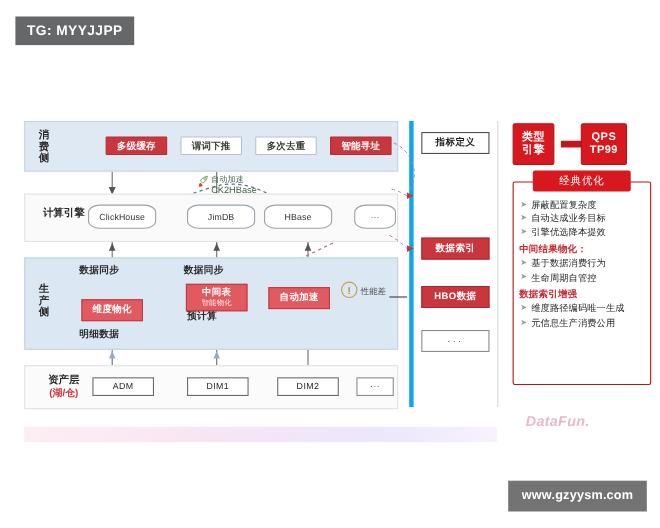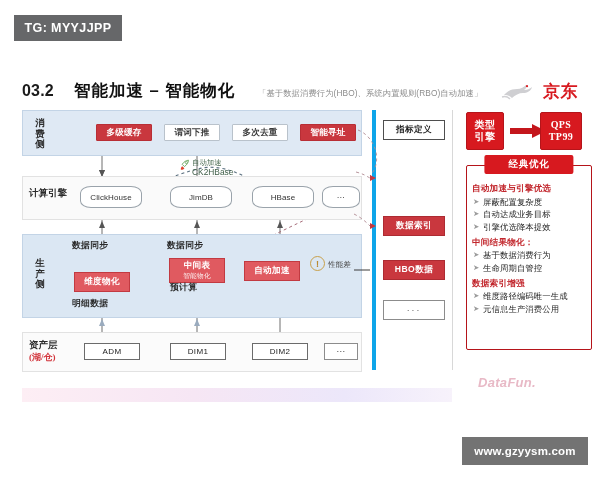--- a/index.html
+++ b/index.html
@@ -153,22 +153,21 @@
   }
   .band-label.vert { letter-spacing: 0; }
   .band-label-wide {
     position: absolute;
     left: 7px;
     font-size: 9.5px;
     font-weight: bold;
     color: #2b2b2b;
     line-height: 1.25;
     width: 58px;
-    text-align: left;
-    font-family: Liberation Serif, serif;
+    text-align: center;
   }
   .band-label-wide .sub { color: #d2333a; font-size: 9px; }
 
   
   .chip {
     position: absolute;
     height: 17px;
     box-sizing: border-box;
     display: flex;
     align-items: center;
@@ -375,21 +374,21 @@
     flex-direction: column;
     align-items: center;
     justify-content: center;
     font-size: 10px;
     font-weight: bold;
     line-height: 1.2;
     border-radius: 2px;
     letter-spacing: 0.4px;
   }
   .kpi-left { left: 0; top: 2px; width: 38px; height: 38px; }
-  .kpi-right { right: 10px; top: 2px; width: 42px; height: 38px; font-family: Liberation Serif, serif; }
+  .kpi-right { right: 22px; top: 2px; width: 42px; height: 38px; }
   .kpi-arrow {
     position: absolute;
     left: 44px;
     top: 14px;
     width: 36px;
     height: 14px;
   }
 
   .opt-card {
     position: absolute;
@@ -403,21 +402,21 @@
     border-radius: 2px;
   }
   .opt-title {
     position: absolute;
     left: 50%;
     transform: translateX(-50%);
     top: -11px;
     background: #d7191f;
     color: #ffffff;
     font-size: 9.5px;
-    font-weight: bold;
+    font-weight: normal;
     letter-spacing: 0.8px;
     padding: 3px 24px;
     border-radius: 2px;
     white-space: nowrap;
   }
   .opt-body {
     position: absolute;
     left: 5px;
     right: 3px;
     top: 13px;
@@ -488,33 +487,20 @@
 </style>
 </head>
 <body>
 
 <div class="tg-badge">
   <span>TG: MYYJJPP</span>
 </div>
 
 <div class="slide">
 
-  <div class="slide-header">
-    <div class="title-num">03.2</div>
-    <div class="title-main">智能加速 – 智能物化</div>
-    <div class="title-sub">「基于数据消费行为(HBO)、系统内置规则(RBO)自动加速」</div>
-    <div class="jd-logo">
-      <svg class="jd-dog" viewBox="0 0 34 20">
-        <path d="M4 13 C7 9, 12 7, 17 7 C21 7, 24 5, 26 3 C27 5, 26 7, 24 8 C27 8, 30 7, 32 5 C31 9, 27 11, 23 11 C19 11, 15 13, 12 16 C10 14, 7 13, 4 13 Z" fill="#cfcfd2"></path>
-        <path d="M2 15 C5 14, 8 15, 10 17" stroke="#d0d0d3" stroke-width="1.4" fill="none"></path>
-        <circle cx="27" cy="4.2" r="1.1" fill="#d7191f"></circle>
-      </svg>
-      <div class="jd-text">京东</div>
-    </div>
-  </div>
 
   <div class="diagram">
 
     <svg style="position:absolute;left:0;top:0;width:340px;height:280px;">
 
       <line x1="80" y1="46" x2="80" y2="66" stroke="#6e6e6e" stroke-width="1"></line>
       <line x1="80" y1="110" x2="80" y2="124" stroke="#6e6e6e" stroke-width="1"></line>
       <line x1="80" y1="124" x2="80" y2="208" stroke="#8ea4bb" stroke-width="1"></line>
       <line x1="80" y1="208" x2="80" y2="222" stroke="#6e6e6e" stroke-width="1"></line>
       <line x1="175" y1="46" x2="175" y2="66" stroke="#6e6e6e" stroke-width="1"></line>
@@ -560,21 +546,21 @@
     </svg>
     <div class="rocket-note">
       <div>自动加速</div>
       <div class="l2">CK2HBase</div>
     </div>
 
     <div class="band band-engine"></div>
     <div class="band-label-wide" style="top:78px;">计算引擎</div>
     <div class="db" style="left:58px;  top:76px;">ClickHouse</div>
     <div class="db" style="left:148px; top:76px;">JimDB</div>
-    <div class="db" style="left:230px; top:76px;">HBase</div>
+    <div class="db" style="left:218px; top:76px;">HBase</div>
     <div class="db" style="left:300px; top:76px; width:38px;">···</div>
 
     <div class="band band-produce"></div>
     <div class="band-label vert" style="top:148px;">生产侧</div>
     <div class="flow-text" style="left:50px;  top:130px;">数据同步</div>
     <div class="flow-text" style="left:145px; top:130px;">数据同步</div>
     <div class="pbox" style="left:52px;  top:151px; width:56px; height:20px;margin-top:11px;">
       <span>维度物化</span>
     </div>
     <div class="pbox" style="left:147px; top:148px; width:56px; height:25px;">
@@ -629,21 +615,20 @@
       <div class="kpi-box kpi-right">
         <span>QPS</span>
         <span>TP99</span>
       </div>
     </div>
 
     <div class="opt-card">
       <div class="opt-title">经典优化</div>
       <div class="opt-body">
 
-        <div class="opt-head">自动加速与引擎优选</div>
         <div class="opt-item"><span class="bl">➤</span><span>屏蔽配置复杂度</span></div>
         <div class="opt-item"><span class="bl">➤</span><span>自动达成业务目标</span></div>
         <div class="opt-item"><span class="bl">➤</span><span>引擎优选降本提效</span></div>
 
         <div class="opt-head">中间结果物化：</div>
         <div class="opt-item"><span class="bl">➤</span><span>基于数据消费行为</span></div>
         <div class="opt-item"><span class="bl">➤</span><span>生命周期自管控</span></div>
 
         <div class="opt-head">数据索引增强</div>
         <div class="opt-item"><span class="bl">➤</span><span>维度路径编码唯一生成</span></div>

